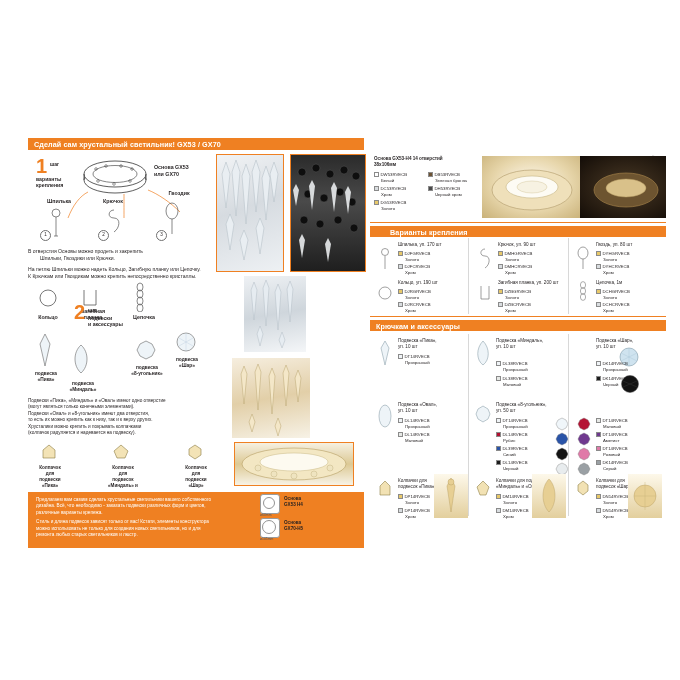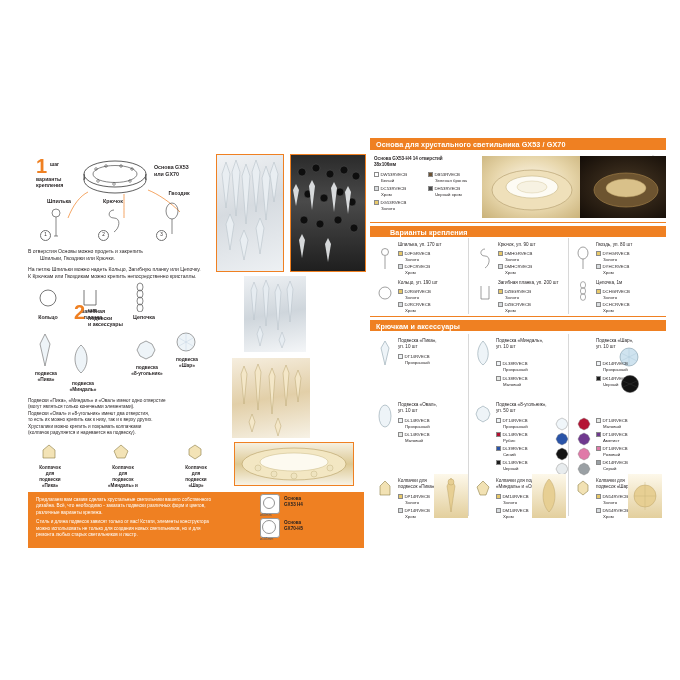--- a/index.html
+++ b/index.html
@@ -173,20 +173,23 @@
   }
 </style>
 </head>
 <body>
 
 <div class="page">
   <div class="sheet">
 
     <div class="left">
 
+      <div class="bar" style="left:14px; top:8px; width:336px; height:12px;">
+        <span>Сделай сам хрустальный светильник! GX53 / GX70</span>
+      </div>
 
       <div class="num" style="left:22px; top:26px;">1</div>
       <div class="numlabel" style="left:36px; top:31px; font-size:5px;">шаг</div>
       <div class="numlabel" style="left:22px; top:46px;">варианты</div>
       <div class="numlabel" style="left:22px; top:52px;">крепления</div>
 
       <div class="ph" style="left:62px; top:24px; width:78px; height:46px;">
         <svg width="78" height="46" viewBox="0 0 78 46">
           <ellipse cx="39" cy="26" rx="31" ry="13" fill="none" stroke="#333" stroke-width="0.8"></ellipse>
           <ellipse cx="39" cy="20" rx="31" ry="13" fill="#fff" stroke="#333" stroke-width="0.8"></ellipse>
@@ -452,23 +455,20 @@
       <div class="smallcap" style="left:246px; top:406px; font-size:3.4px; font-weight:normal; color:#555;">ø105mm</div>
 
       <div class="smallcap" style="left:270px; top:366px;">Основа</div>
       <div class="smallcap" style="left:270px; top:372px;">GX53 H4</div>
       <div class="smallcap" style="left:270px; top:390px;">Основа</div>
       <div class="smallcap" style="left:270px; top:396px;">GX70-H5</div>
     </div>
 
     <div class="right">
 
-      <div class="bar" style="left:0px; top:8px; width:296px; height:12px;">
-        <span>Основа для хрустального светильника GX53 / GX70</span>
-      </div>
 
       <div class="smallcap" style="left:4px; top:26px;">Основа GX53-H4 14 отверстий</div>
       <div class="smallcap" style="left:4px; top:32px;">38х106мм</div>
       <div class="smallcap" style="left:216px; top:26px;">Основа GX70-H5 18 отверстий</div>
       <div class="smallcap" style="left:216px; top:32px;">53х151мм</div>
 
       <div class="sw" style="left:4px; top:42px;">
         <span class="chip white"></span><span>DW53RVECB</span><br>
         <span style="margin-left:7px">Белый</span>
       </div>

